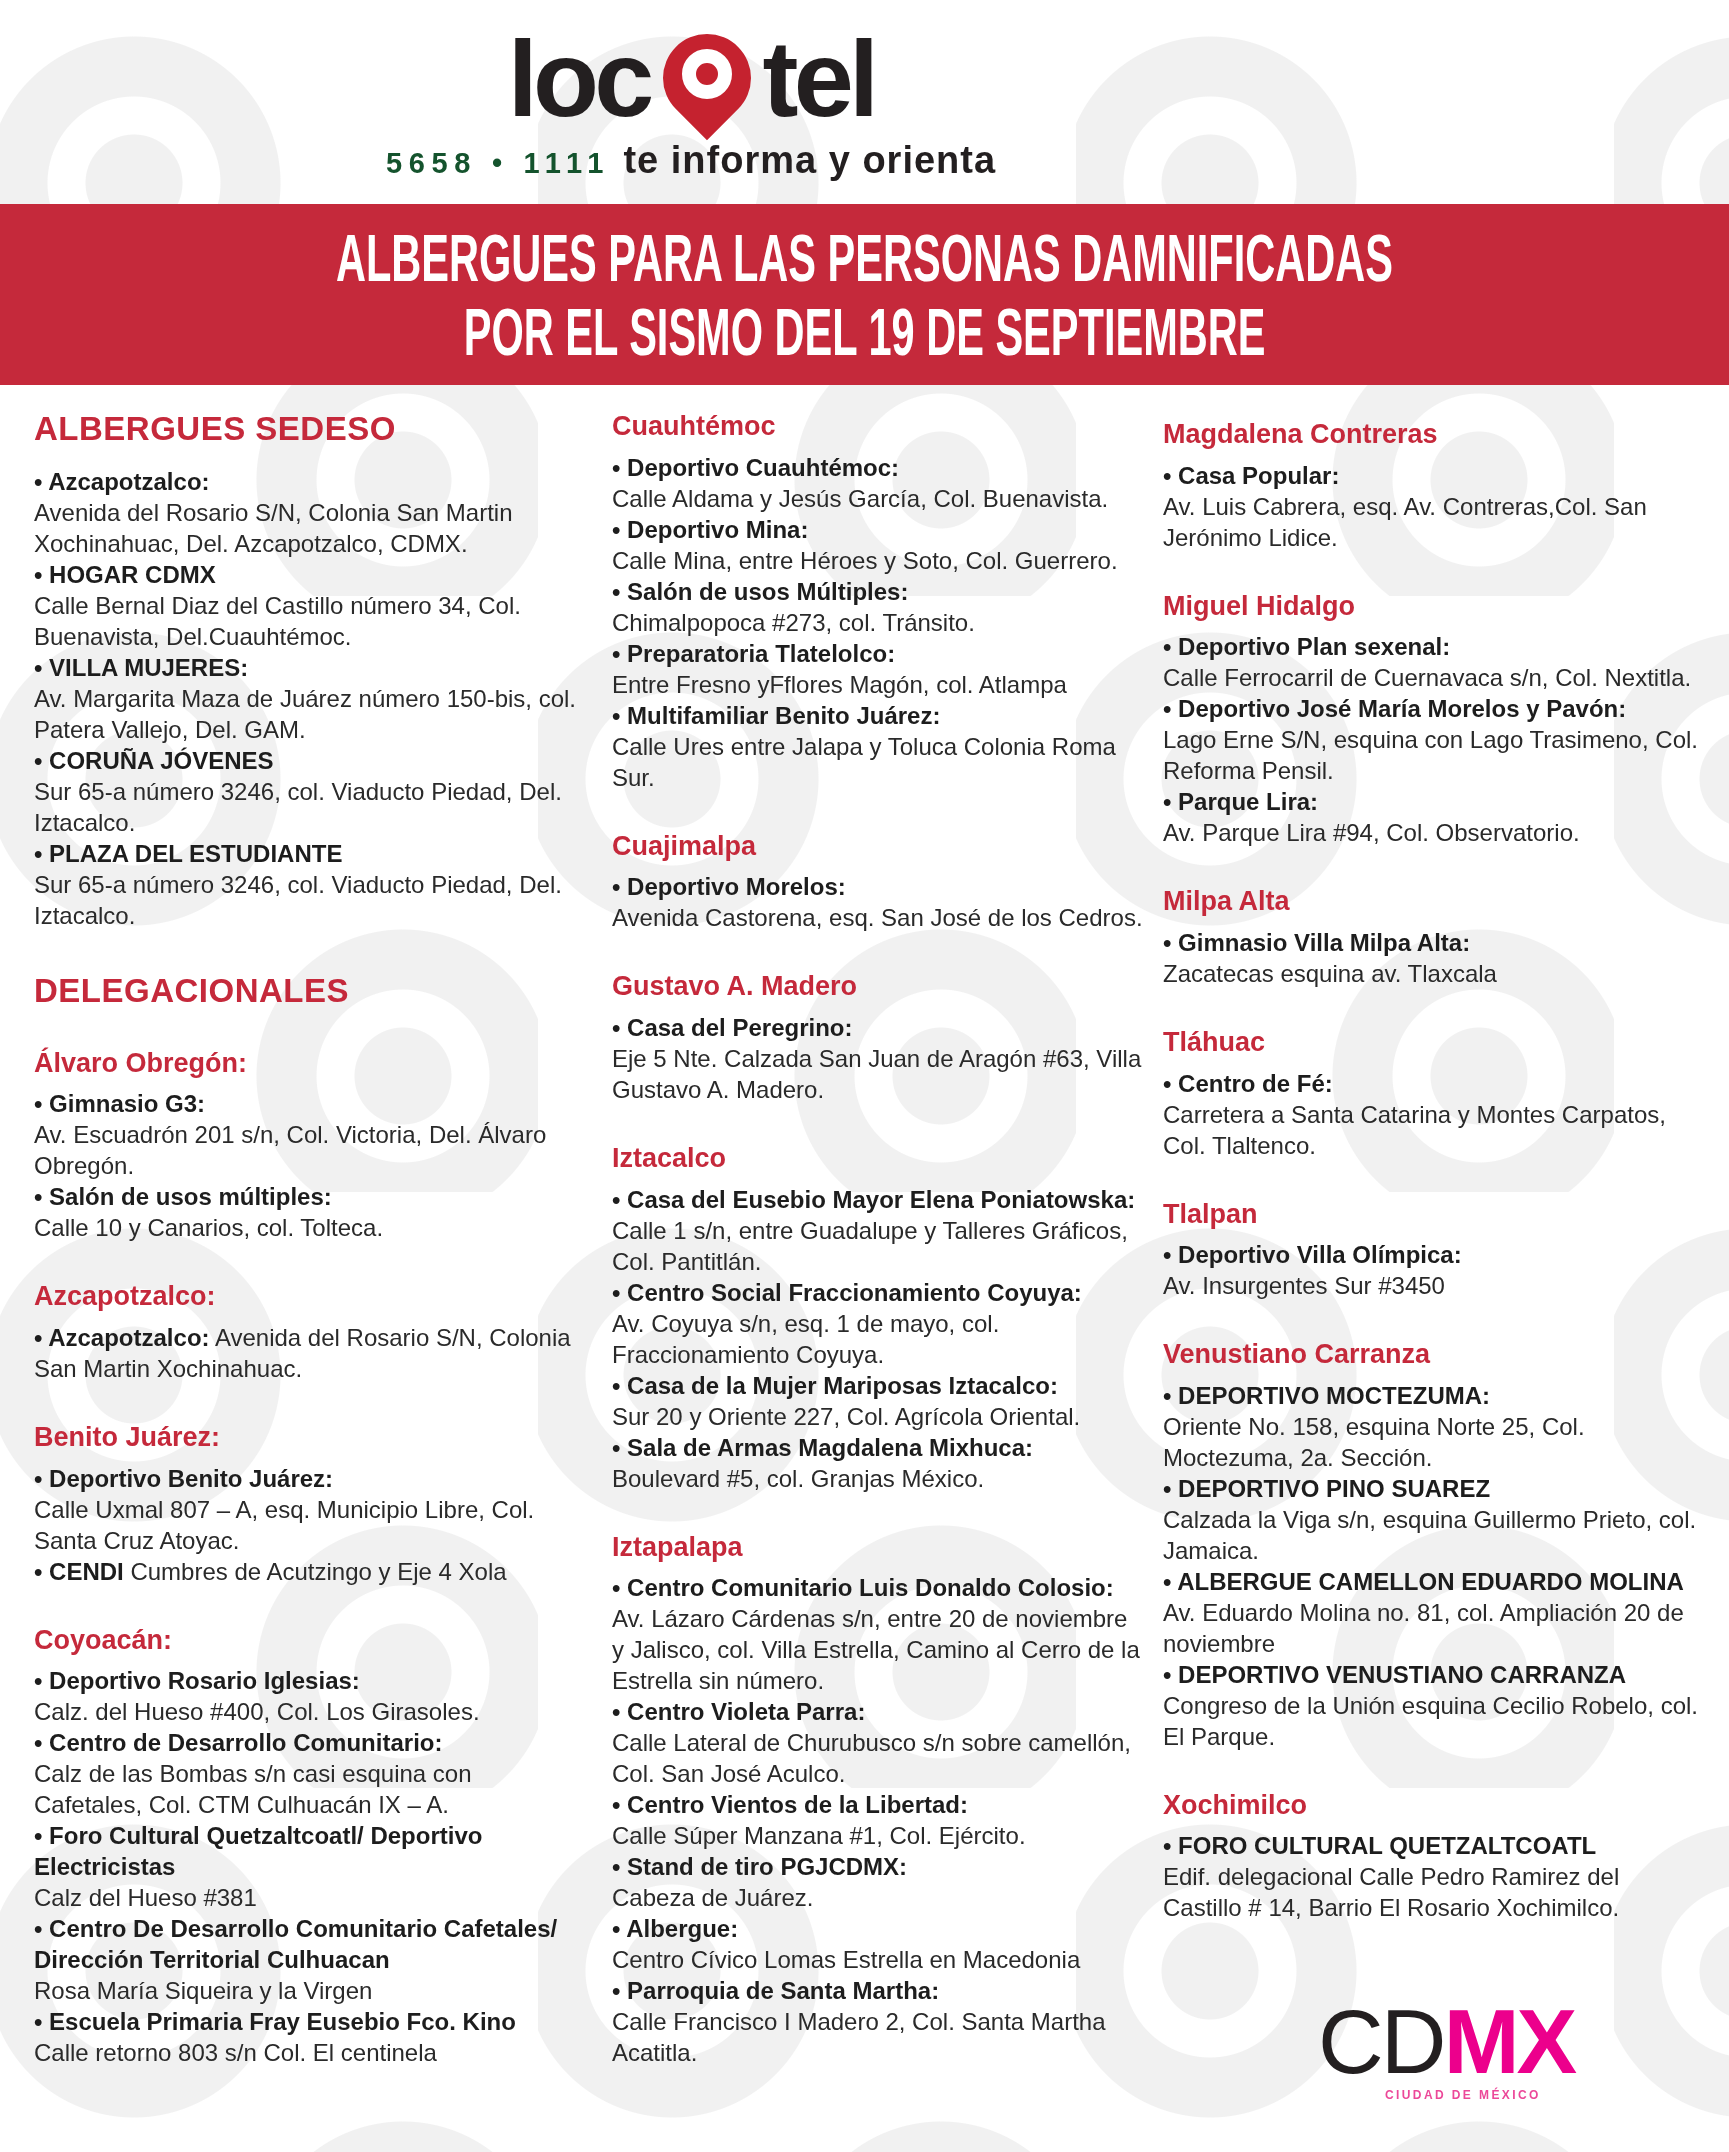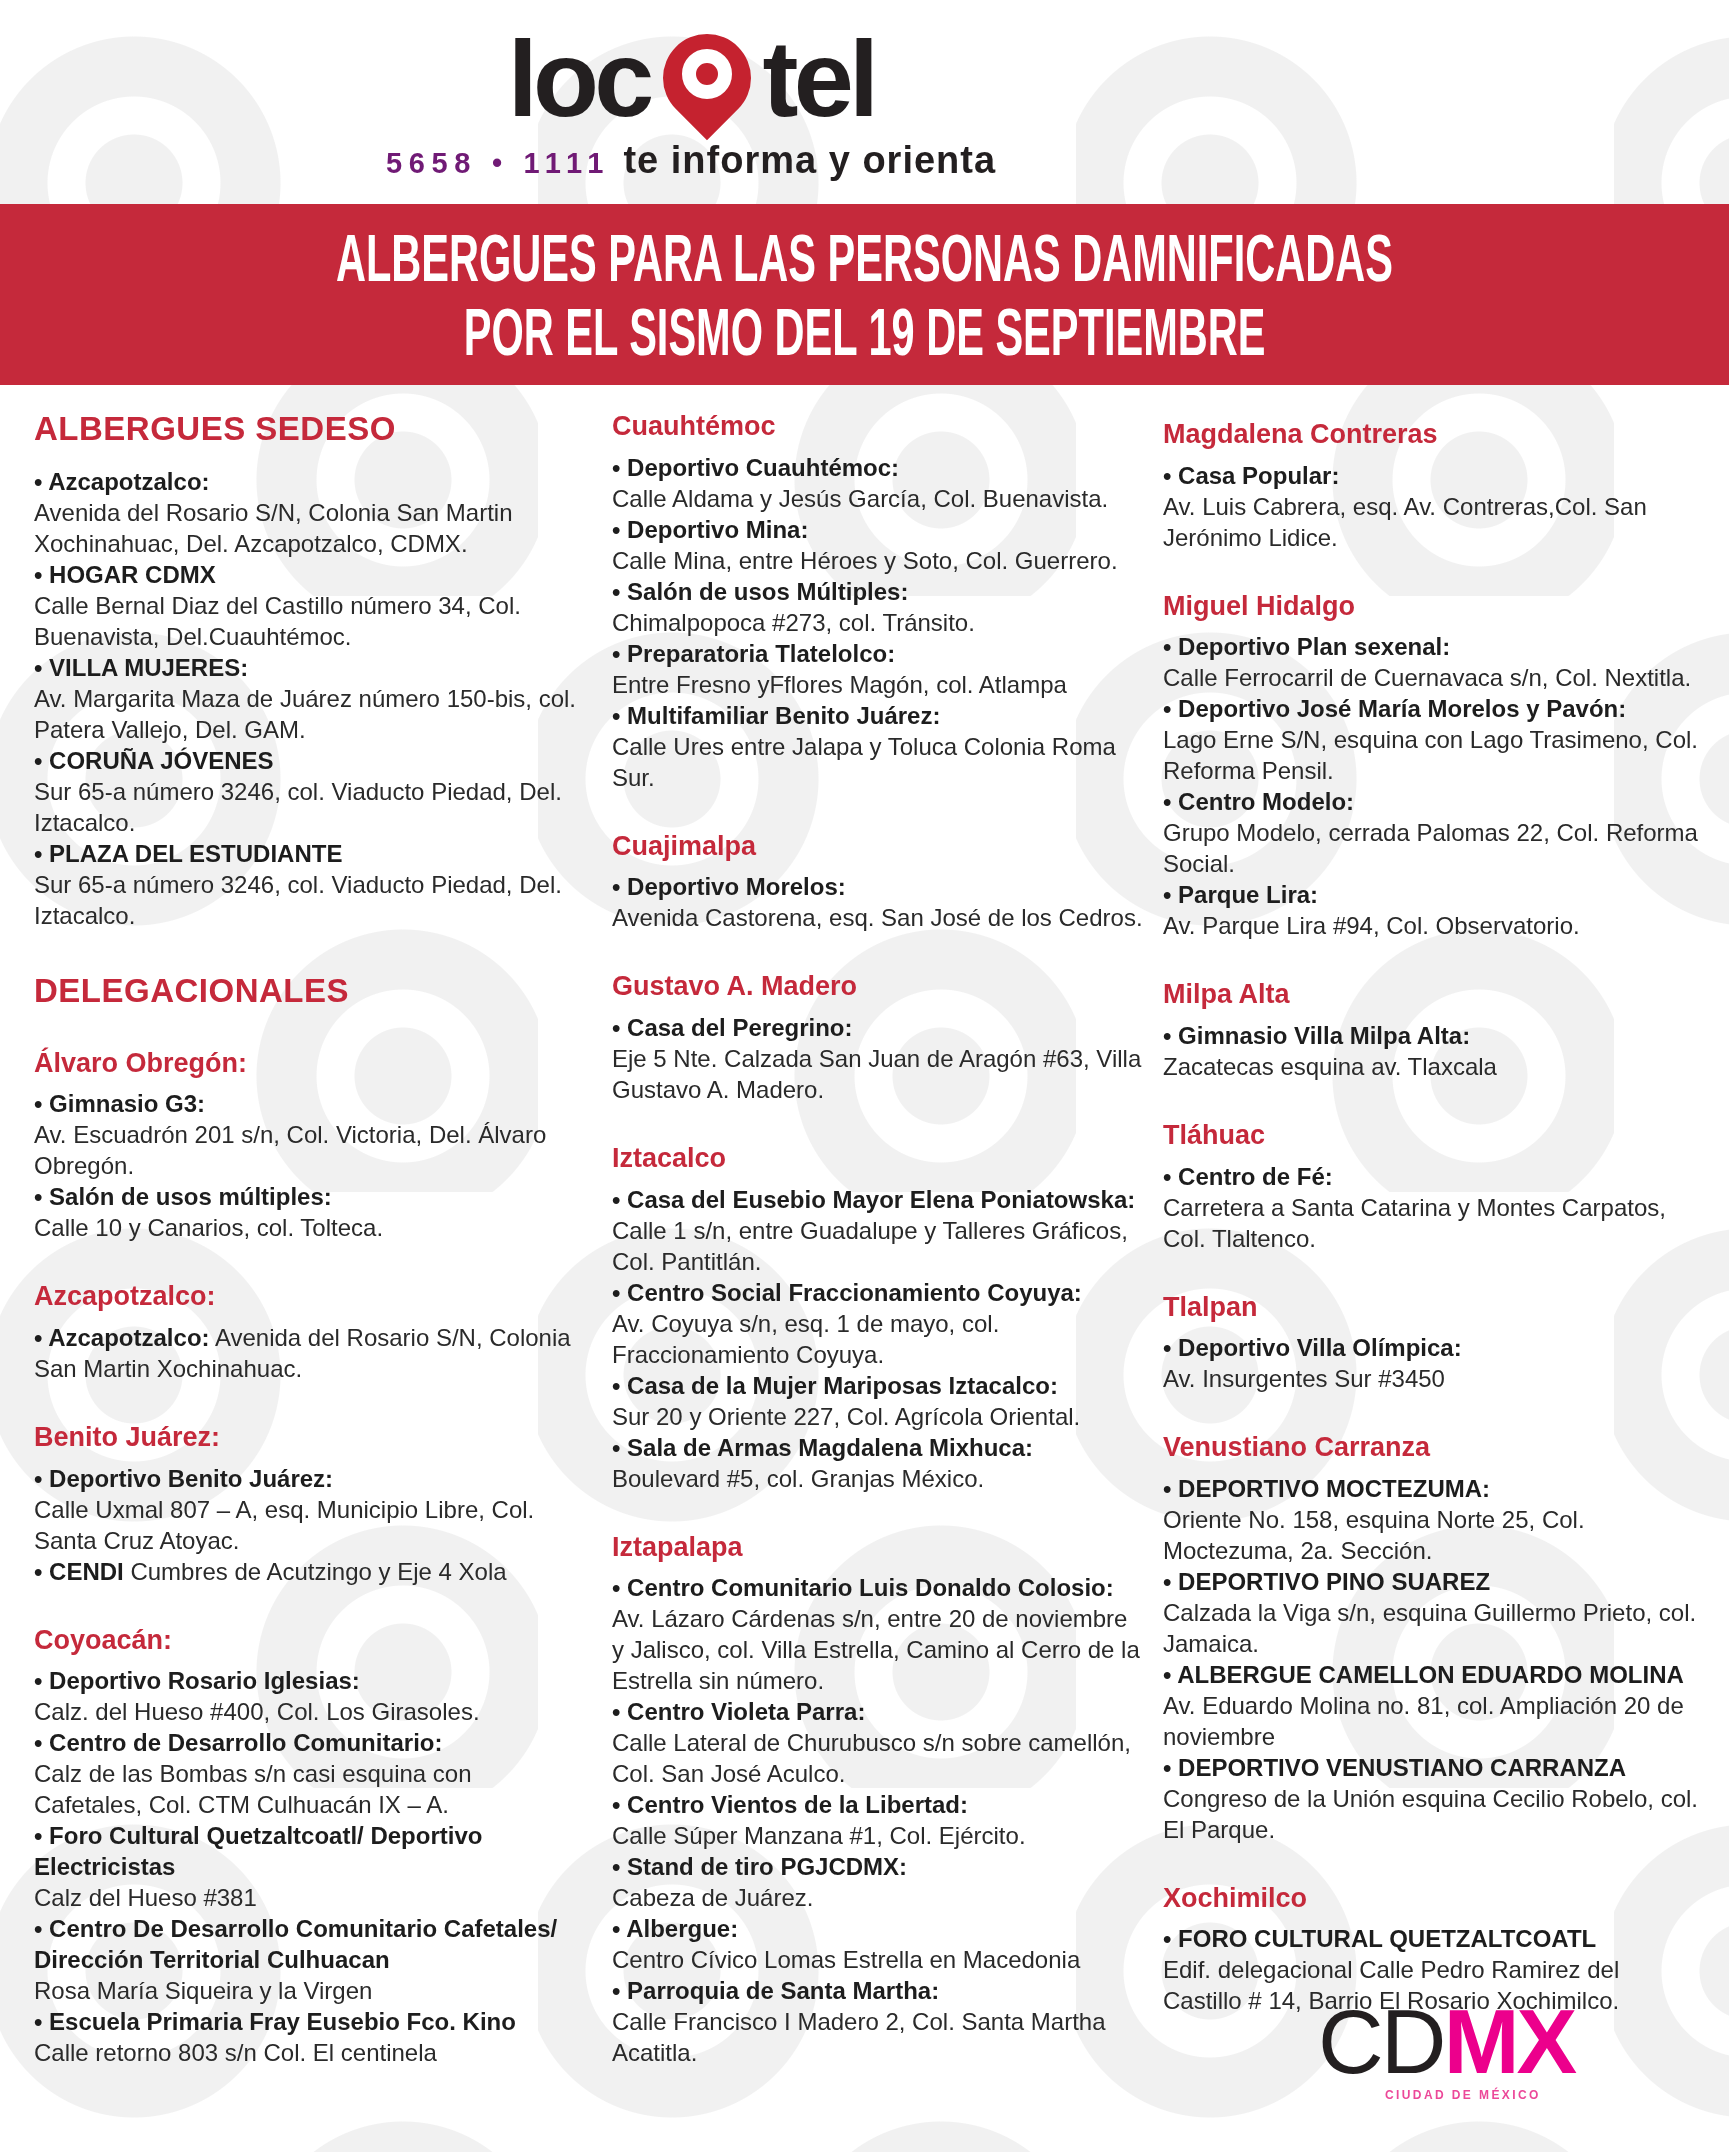--- a/index.html
+++ b/index.html
@@ -46,21 +46,21 @@
     width:50px; height:50px;
     border:14.4px solid #ffffff;
     border-radius:50%;
     box-sizing:border-box;
   }
   .tagline {
     margin-top:3.8px;
     display:flex; align-items:baseline; gap:13.4px;
     font-weight:bold; line-height:1;
   }
-  .tagline .phone { color:#701a75; font-size:29px; letter-spacing:6.7px; }
+  .tagline .phone { color:#14532d; font-size:29px; letter-spacing:6.7px; }
   .tagline .slogan { color:#231f20; font-size:38px; letter-spacing:1px; }
   
   .banner {
     position:absolute; left:0; top:204px; width:1729px; height:181px;
     background:#c5293b; z-index:1;
     display:flex; flex-direction:column; align-items:center; justify-content:center;
     gap:7.7px;
   }
   .banner .line {
     color:#ffffff; font-weight:bold; font-size:67px; line-height:1.0;
@@ -172,21 +172,20 @@
     <p class="entry"><span class="label">• Stand de tiro PGJCDMX:</span><span class="addr">Cabeza de Juárez.</span></p>
     <p class="entry"><span class="label">• Albergue:</span><span class="addr">Centro  Cívico Lomas Estrella en Macedonia</span></p>
     <p class="entry"><span class="label">• Parroquia de Santa Martha:</span><span class="addr">Calle Francisco I Madero 2, Col. Santa Martha Acatitla.</span></p>
   </div>
 <div class="col col-3">
     <h3 class="delegation">Magdalena Contreras</h3>
     <p class="entry"><span class="label">• Casa Popular:</span><span class="addr">Av. Luis Cabrera, esq. Av.  Contreras,Col. San Jerónimo Lidice.</span></p>
     <h3 class="delegation">Miguel Hidalgo</h3>
     <p class="entry"><span class="label">• Deportivo Plan sexenal:</span><span class="addr">Calle Ferrocarril de Cuernavaca s/n, Col. Nextitla.</span></p>
     <p class="entry"><span class="label">• Deportivo José María Morelos y Pavón:</span><span class="addr">Lago Erne S/N, esquina con Lago Trasimeno, Col. Reforma Pensil.</span></p>
-    <p class="entry"><span class="label">• Centro Modelo:</span><span class="addr">Grupo Modelo, cerrada Palomas 22, Col. Reforma Social.</span></p>
     <p class="entry"><span class="label">• Parque Lira:</span><span class="addr">Av. Parque Lira #94, Col. Observatorio.</span></p>
     <h3 class="delegation">Milpa Alta</h3>
     <p class="entry"><span class="label">• Gimnasio Villa Milpa Alta:</span><span class="addr">Zacatecas esquina av. Tlaxcala</span></p>
     <h3 class="delegation">Tláhuac</h3>
     <p class="entry"><span class="label">• Centro de Fé:</span><span class="addr">Carretera a Santa Catarina y Montes Carpatos, Col. Tlaltenco.</span></p>
     <h3 class="delegation">Tlalpan</h3>
     <p class="entry"><span class="label">• Deportivo Villa Olímpica:</span><span class="addr">Av. Insurgentes Sur #3450</span></p>
     <h3 class="delegation">Venustiano Carranza</h3>
     <p class="entry"><span class="label">• DEPORTIVO MOCTEZUMA:</span><span class="addr">Oriente No. 158, esquina Norte 25, Col. Moctezuma, 2a. Sección.</span></p>
     <p class="entry"><span class="label">• DEPORTIVO PINO SUAREZ</span><span class="addr">Calzada la Viga s/n, esquina Guillermo Prieto, col. Jamaica.</span></p>

